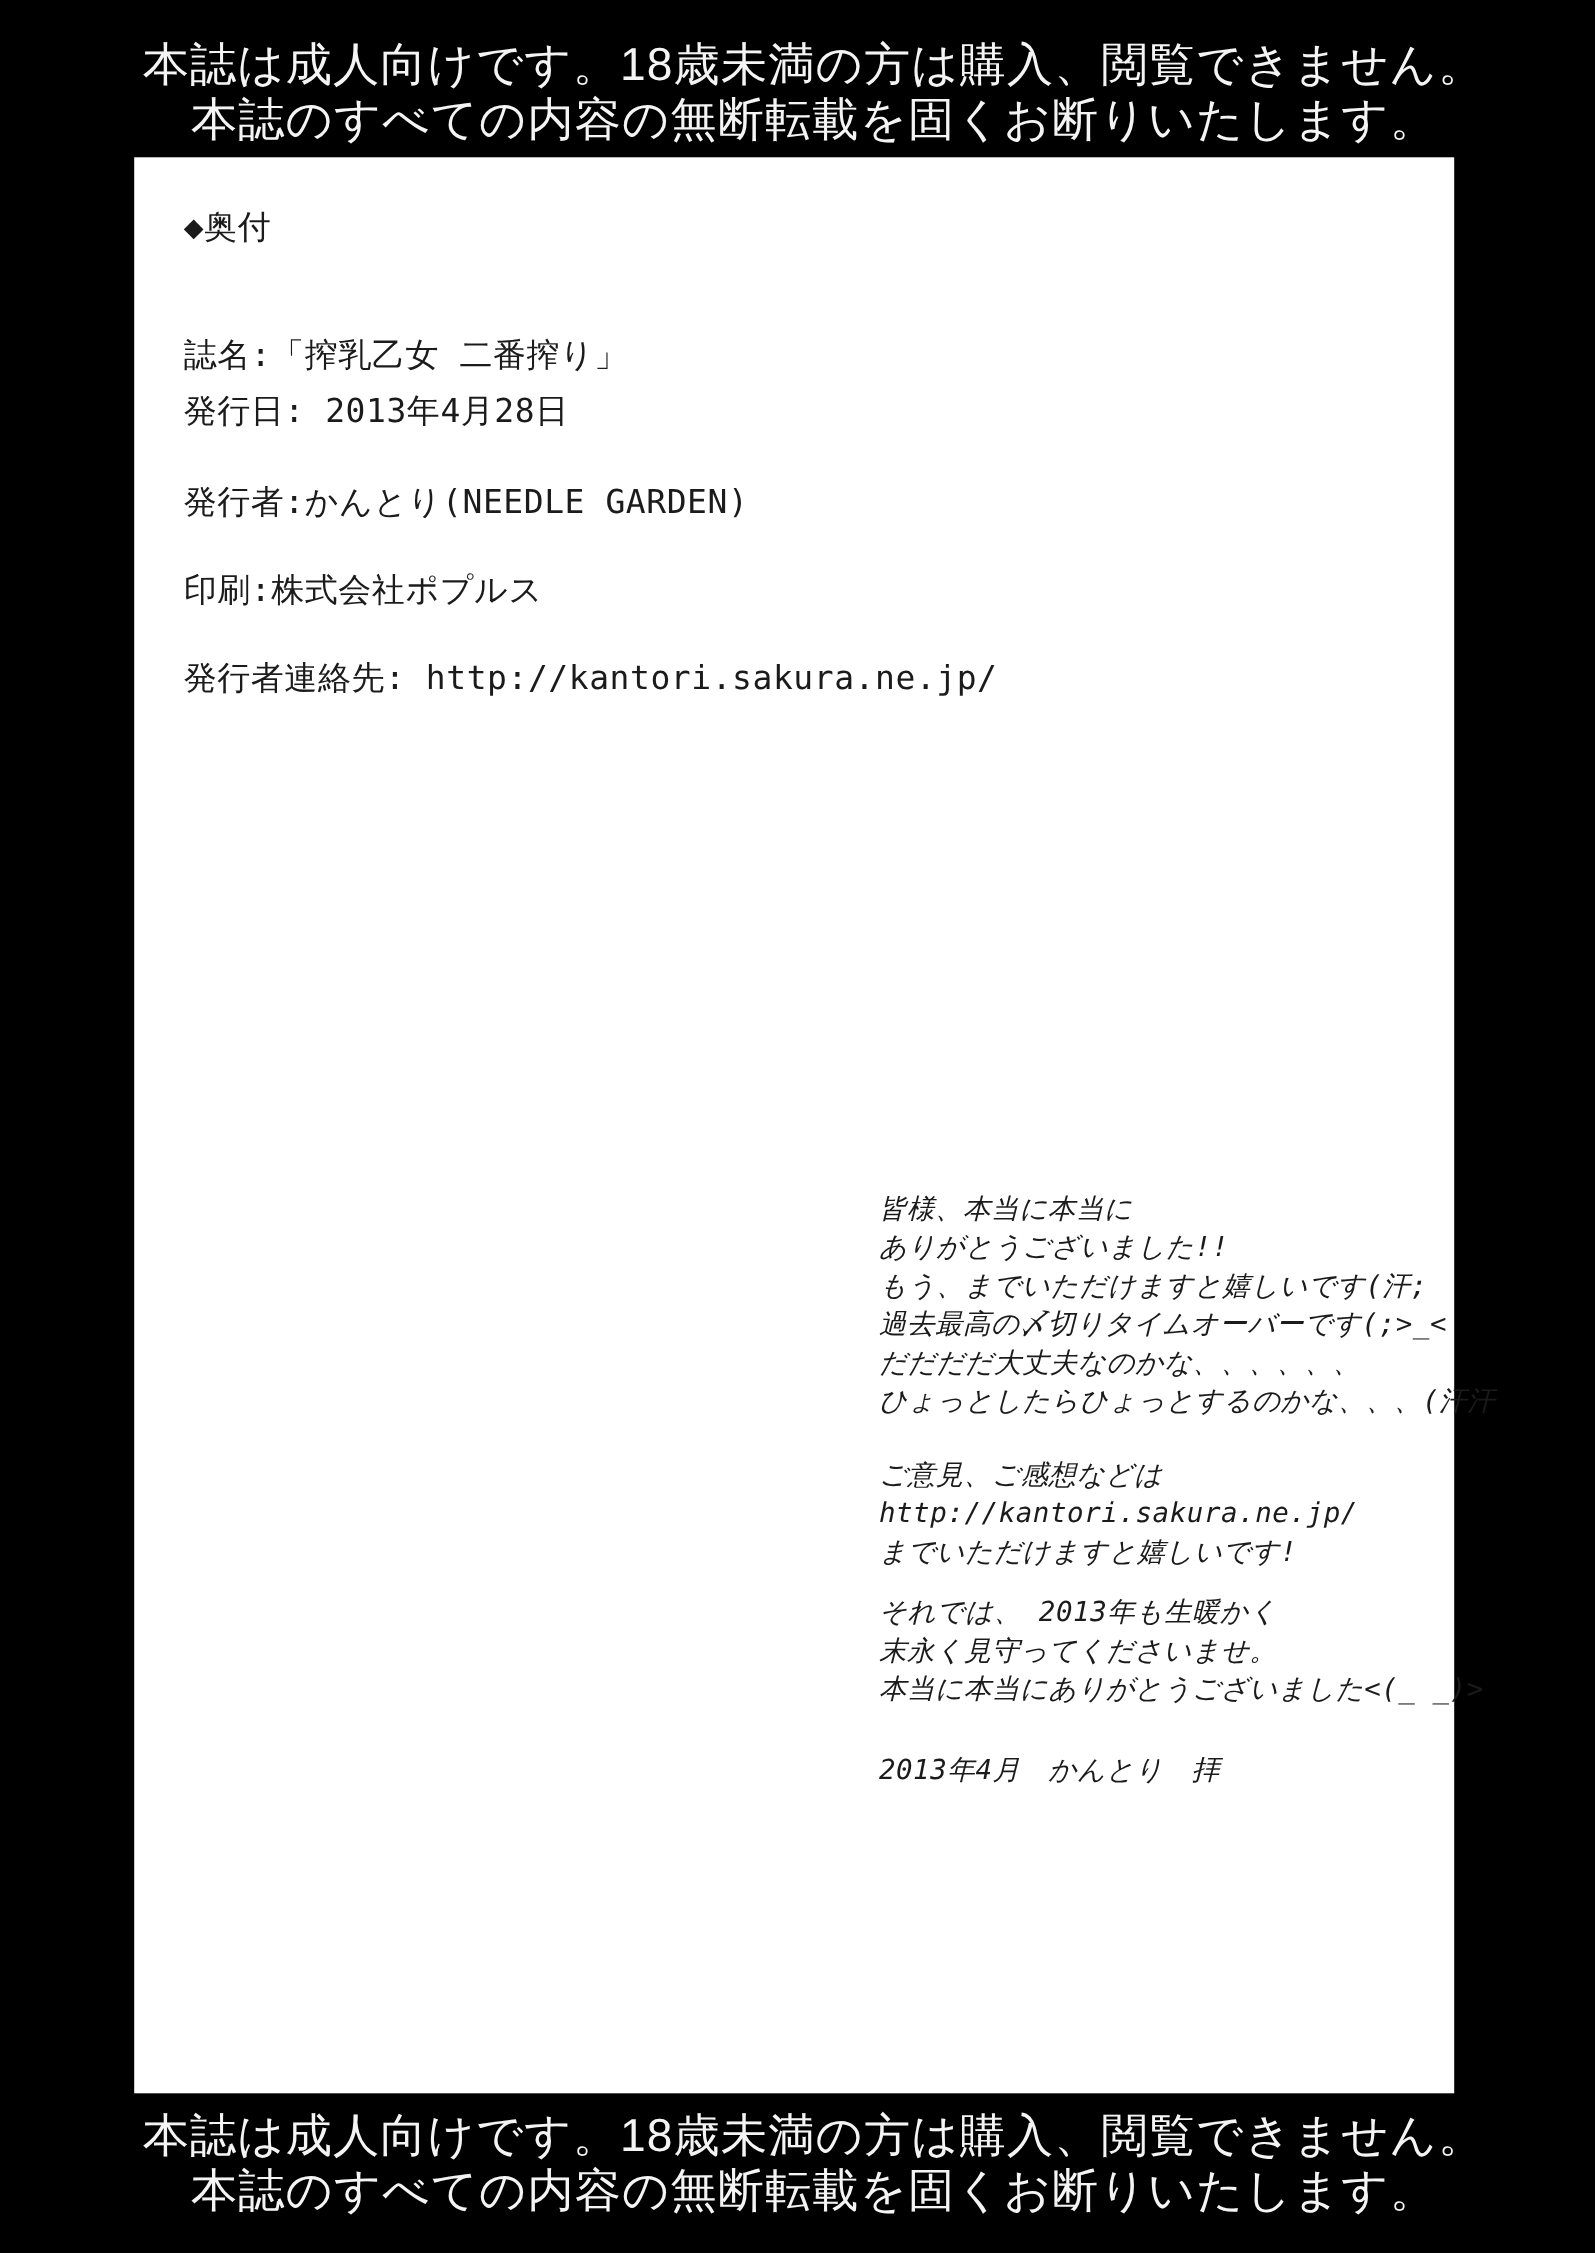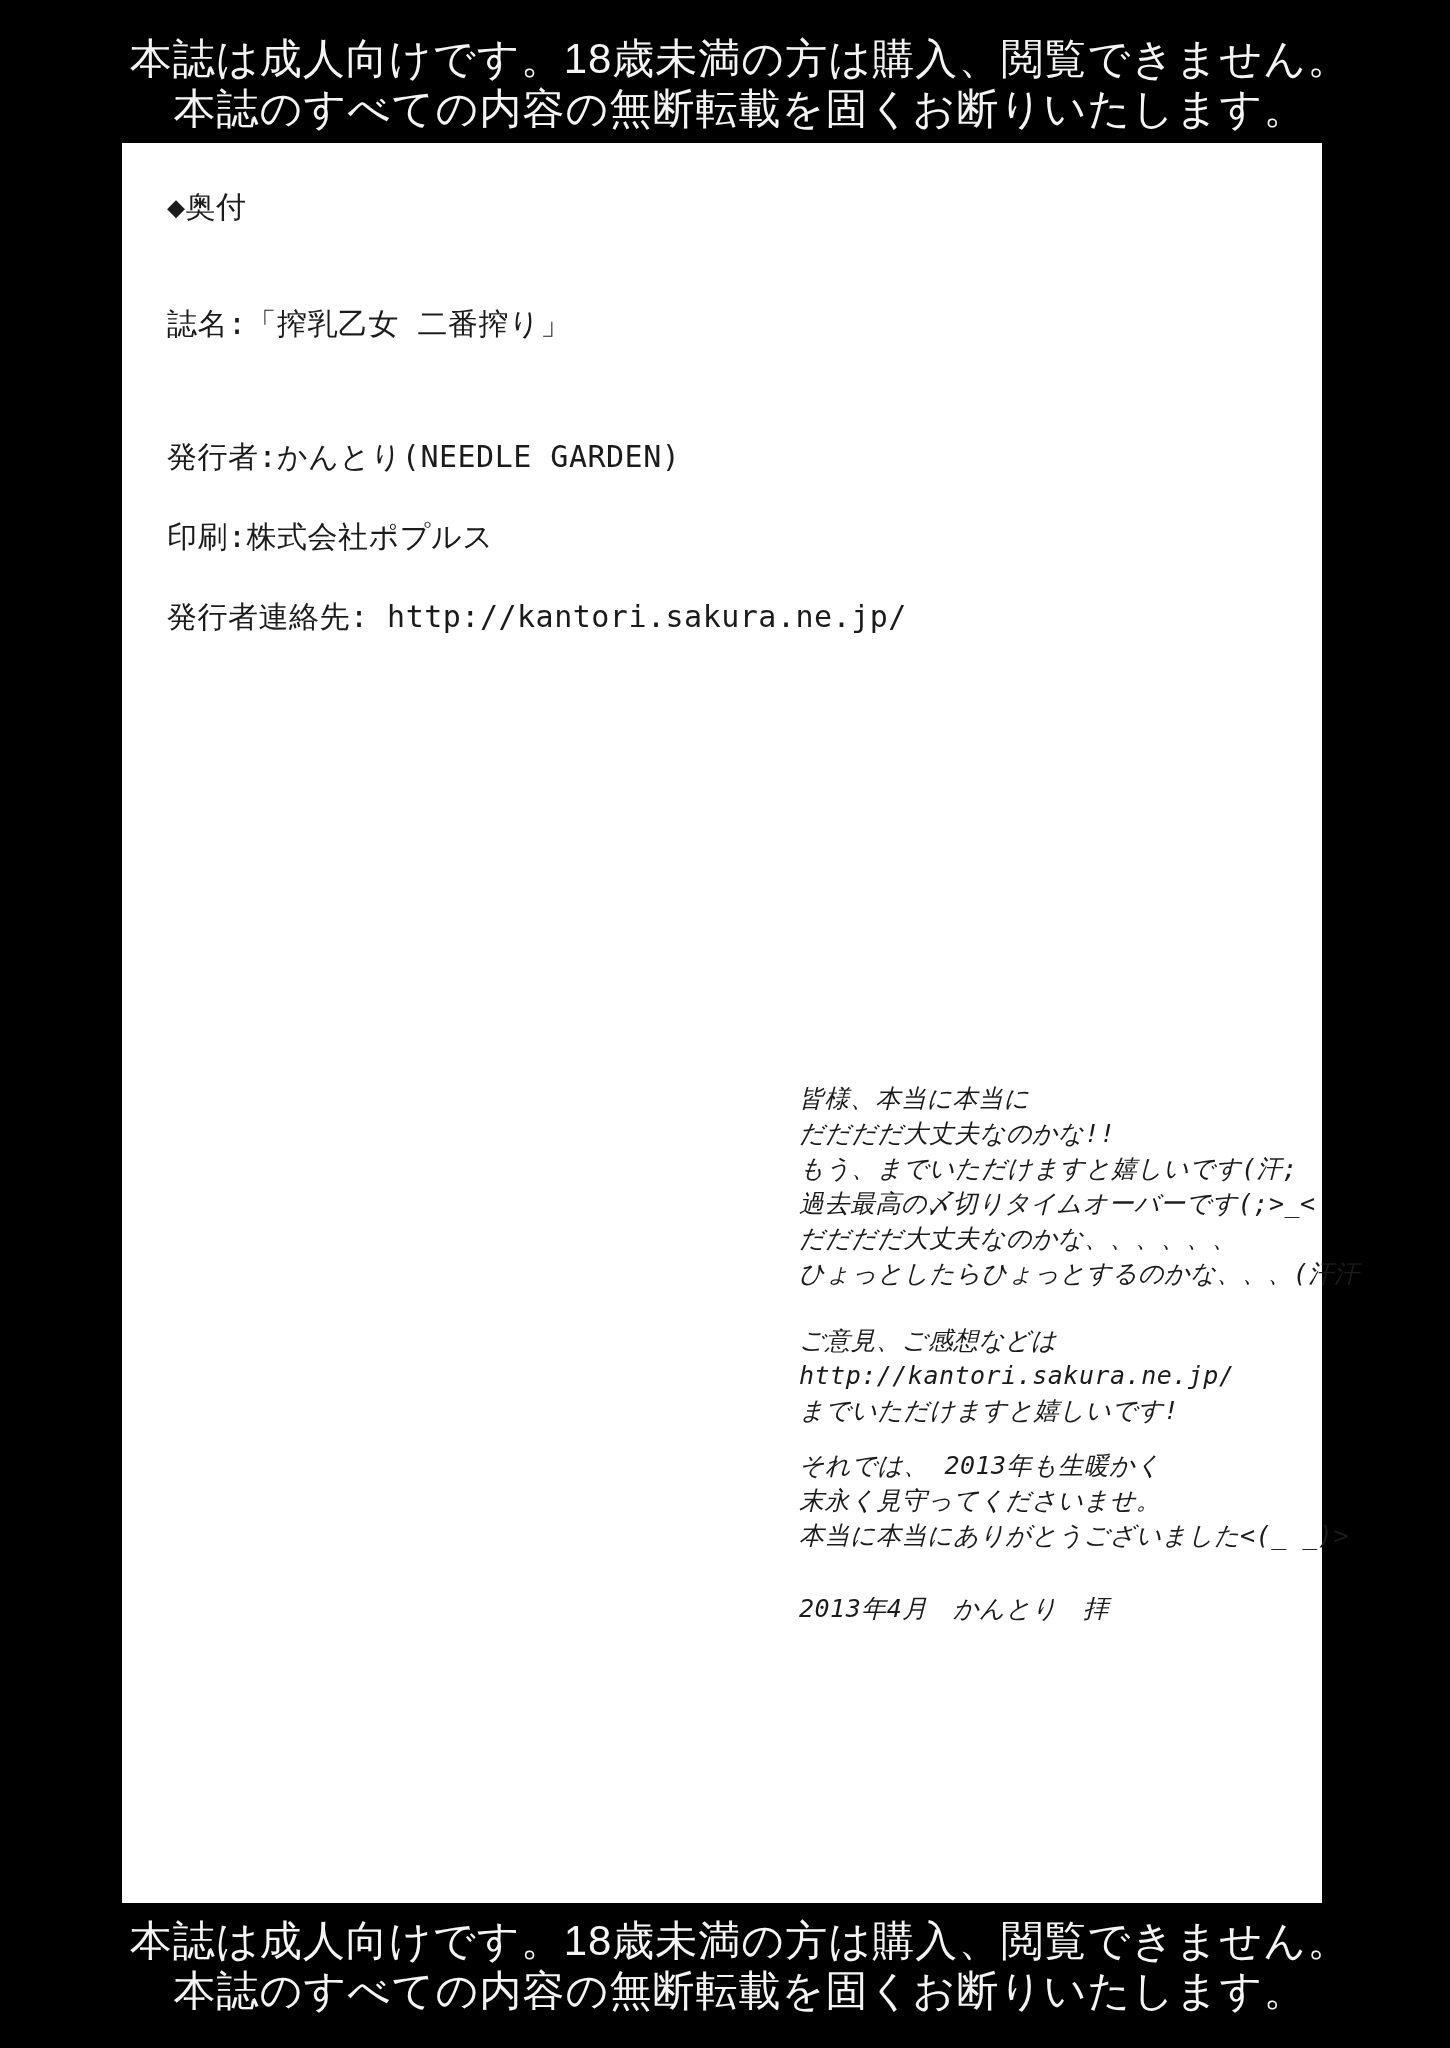--- a/index.html
+++ b/index.html
@@ -71,27 +71,28 @@
 <div class="page">
 
   <div class="warning warning-top">
     <div>本誌は成人向けです。18歳未満の方は購入、閲覧できません。</div>
     <div>本誌のすべての内容の無断転載を固くお断りいたします。</div>
   </div>
 
   <div class="panel">
     <div class="colophon-line l-heading">◆奥付</div>
     <div class="colophon-line l-title">誌名:「搾乳乙女 二番搾り」</div>
+    <div class="colophon-line l-date">発行日: 2013年4月28日</div>
     <div class="colophon-line l-publisher">発行者:かんとり(NEEDLE GARDEN)</div>
     <div class="colophon-line l-printer">印刷:株式会社ポプルス</div>
     <div class="colophon-line l-contact">発行者連絡先: http://kantori.sakura.ne.jp/</div>
 
     <div class="afterword aw-p1">
       <div>皆様、本当に本当に</div>
-      <div>だだだだ大丈夫なのかな!!</div>
+      <div>ありがとうございました!!</div>
       <div>もう、までいただけますと嬉しいです(汗;</div>
       <div>過去最高の〆切りタイムオーバーです(;&gt;_&lt;</div>
       <div>だだだだ大丈夫なのかな、、、、、、</div>
       <div>ひょっとしたらひょっとするのかな、、、(汗汗</div>
     </div>
 
     <div class="afterword aw-p2">
       <div>ご意見、ご感想などは</div>
       <div>http://kantori.sakura.ne.jp/</div>
       <div>までいただけますと嬉しいです!</div>

